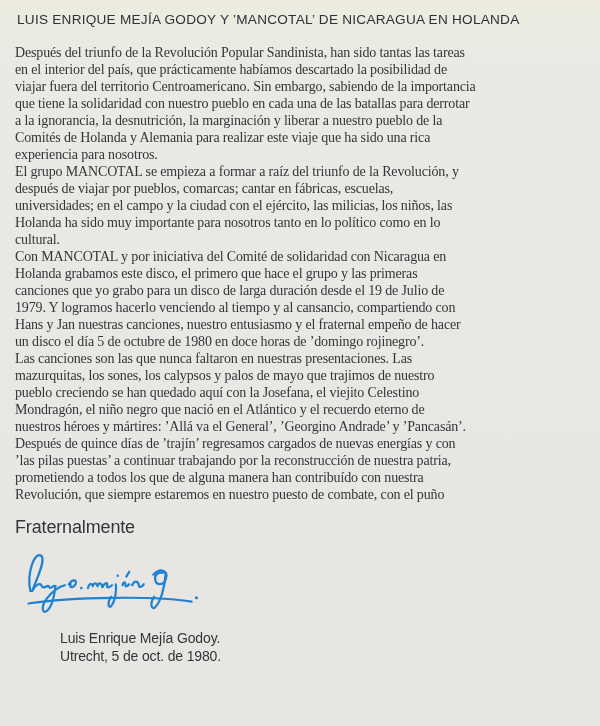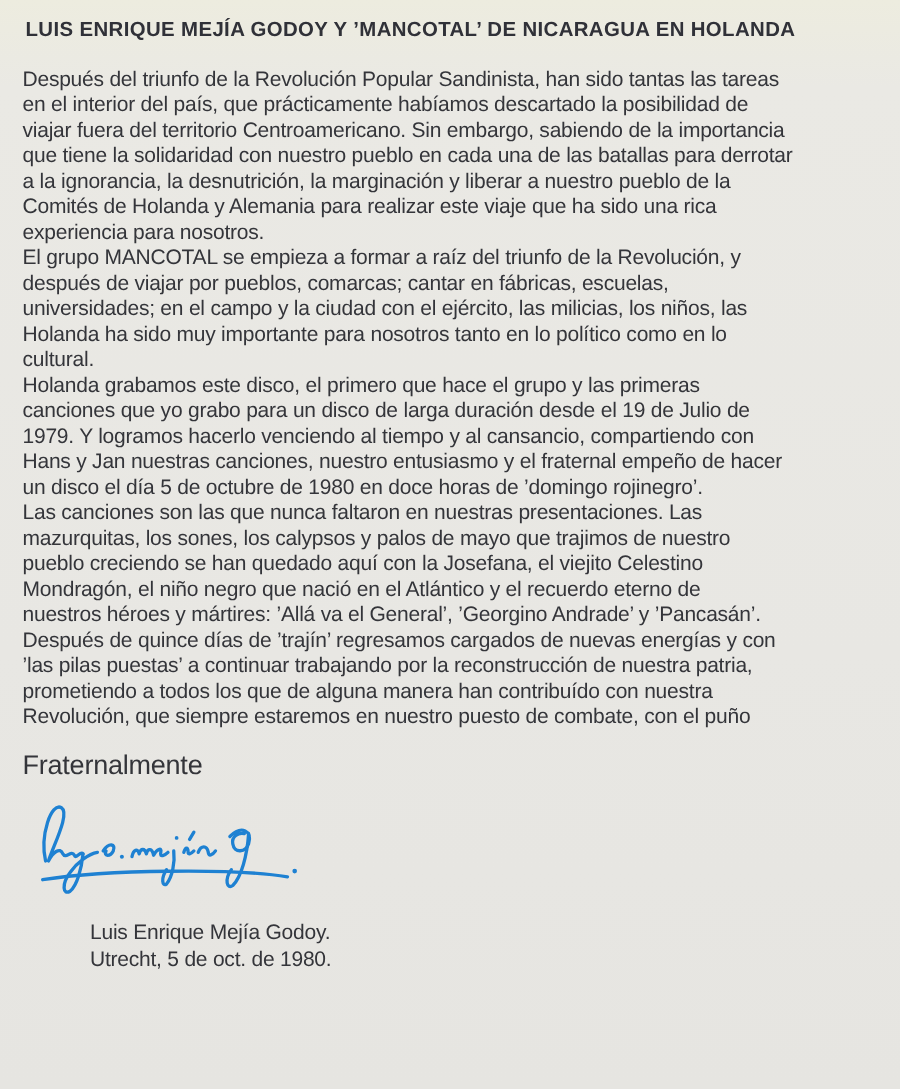--- a/index.html
+++ b/index.html
@@ -16,33 +16,34 @@
     -webkit-font-smoothing: antialiased;
   }
   .page {
     box-sizing: border-box;
     width: 600px;
     height: 726px;
     padding: 12px 10px 0 15px;
   }
   .title {
     font-size: 13.6px;
-    font-weight: 700;
+    font-weight: 400;
     letter-spacing: 0.25px;
     white-space: nowrap;
     margin: 0 0 17px 2px;
     color: #303138;
   }
   .body-text {
     font-size: 14px;
     letter-spacing: -0.15px;
   }
   .line {
     line-height: 17px;
     white-space: nowrap;
+    font-family: Liberation Serif, serif;
   }
   .closing {
     margin-top: 16px;
     font-size: 18px;
     line-height: 17px;
     letter-spacing: -0.15px;
   }
   .signature {
     display: block;
     margin: 7px 0 0 4px;
@@ -84,20 +85,21 @@
         <div class="line">experiencia para nosotros.</div>
       </div>
     <div class="para">
         <div class="line">El grupo MANCOTAL se empieza a formar a raíz del triunfo de la Revolución, y</div>
         <div class="line">después de viajar por pueblos, comarcas; cantar en fábricas, escuelas,</div>
         <div class="line">universidades; en el campo y la ciudad con el ejército, las milicias, los niños, las</div>
         <div class="line">Holanda ha sido muy importante para nosotros tanto en lo político como en lo</div>
         <div class="line">cultural.</div>
       </div>
     <div class="para">
+        <div class="line">Con MANCOTAL y por iniciativa del Comité de solidaridad con Nicaragua en</div>
         <div class="line">Holanda grabamos este disco, el primero que hace el grupo y las primeras</div>
         <div class="line">canciones que yo grabo para un disco de larga duración desde el 19 de Julio de</div>
         <div class="line">1979. Y logramos hacerlo venciendo al tiempo y al cansancio, compartiendo con</div>
         <div class="line">Hans y Jan nuestras canciones, nuestro entusiasmo y el fraternal empeño de hacer</div>
         <div class="line">un disco el día 5 de octubre de 1980 en doce horas de ’domingo rojinegro’.</div>
       </div>
     <div class="para">
         <div class="line">Las canciones son las que nunca faltaron en nuestras presentaciones. Las</div>
         <div class="line">mazurquitas, los sones, los calypsos y palos de mayo que trajimos de nuestro</div>
         <div class="line">pueblo creciendo se han quedado aquí con la Josefana, el viejito Celestino</div>

